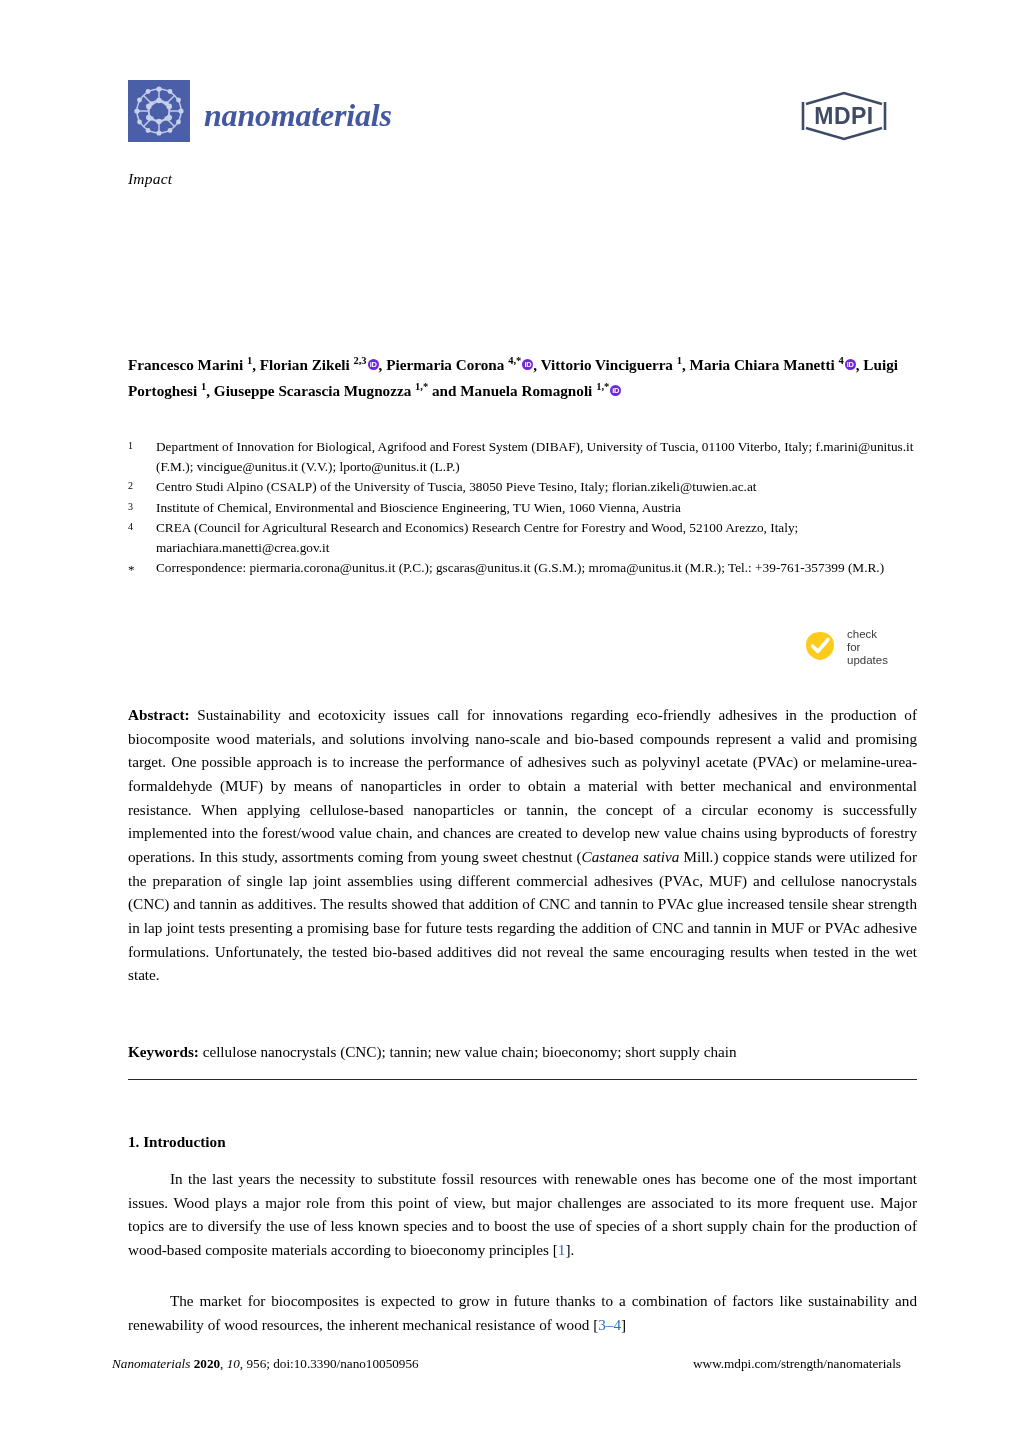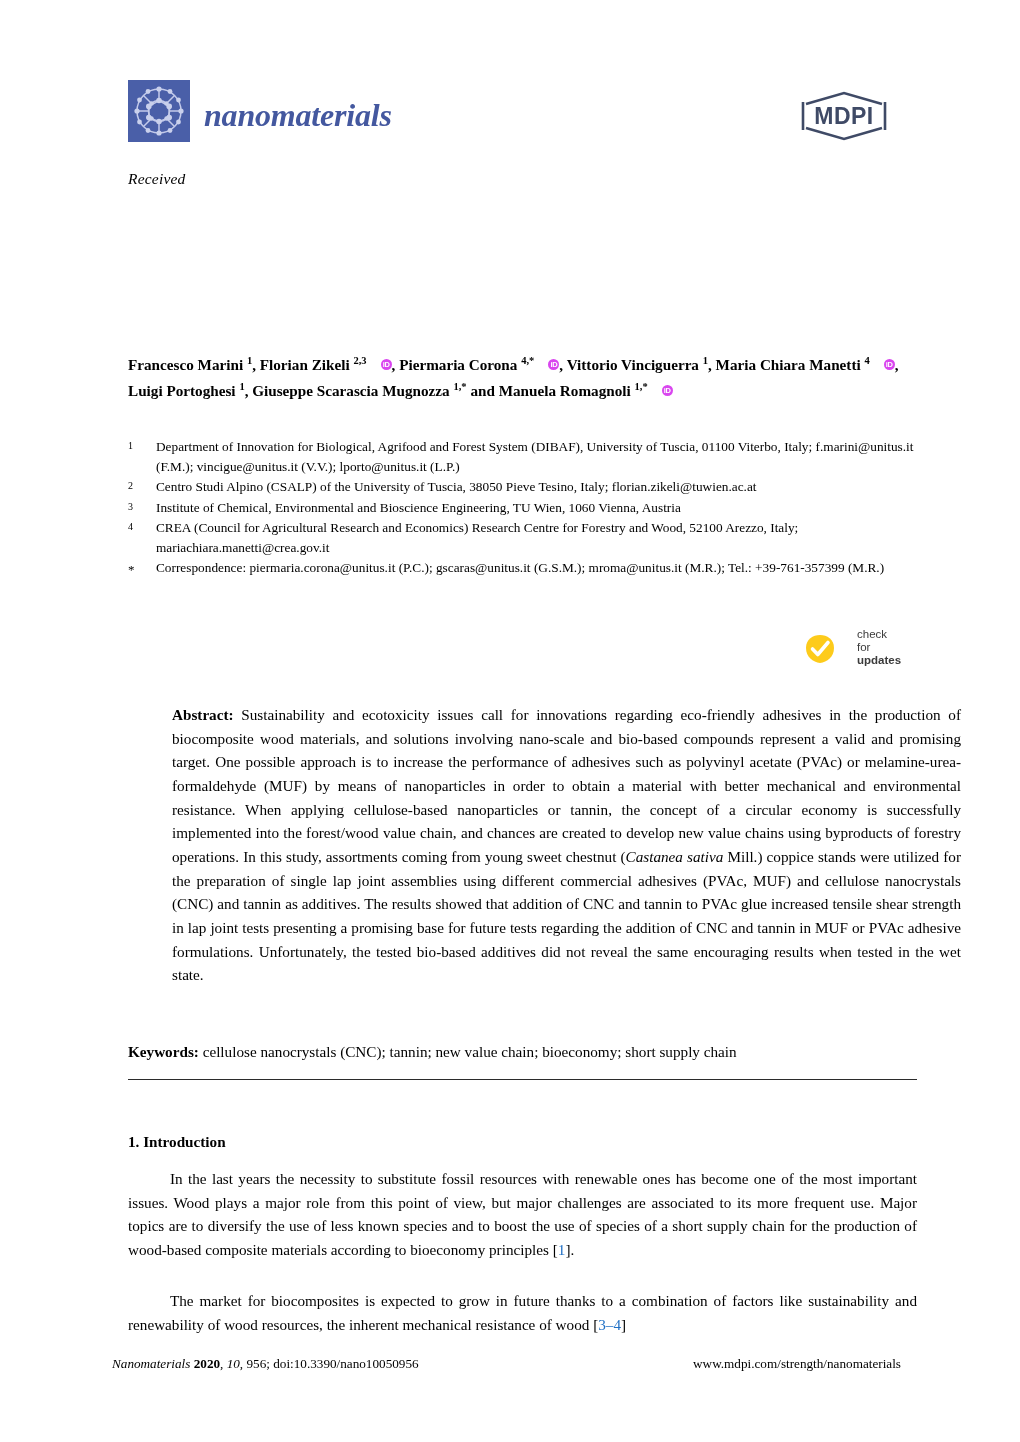--- a/index.html
+++ b/index.html
@@ -97,29 +97,29 @@
   .authors sup {
     font-weight: bold;
     font-size: 10.5px;
     vertical-align: super;
   }
   .orcid {
     display: inline-block;
     width: 11px;
     height: 11px;
     border-radius: 50%;
-    background: #d946ef;
+    background: #6d28d9;
     color: #ffffff;
     font-size: 7.5px;
     font-weight: bold;
     line-height: 11px;
     text-align: center;
     font-family: "Liberation Sans", sans-serif;
     vertical-align: 3px;
-    margin-left: 14px;
+    margin-left: 1px;
     letter-spacing: -0.3px;
   }
 
   
   .affiliations {
     position: absolute;
     left: 128px;
     top: 437px;
     width: 790px;
     font-size: 13.3px;
@@ -150,42 +150,41 @@
     position: absolute;
     left: 128px;
     top: 644px;
     font-size: 14.6px;
   }
   .crossmark {
     position: absolute;
     left: 805px;
     top: 628px;
     display: flex;
-    align-items: flex-end;
-    gap: 22px;
+    align-items: center;
+    gap: 12px;
   }
   .crossmark-text {
     font-family: "Liberation Sans", "DejaVu Sans", sans-serif;
     font-size: 11.5px;
     line-height: 1.15;
     color: #3b3b3b;
   }
-  .crossmark-text .cm-bold { font-weight: bold; }
+  .crossmark-text .cm-bold { font-weight: normal; }
 
   
   .abstract {
     position: absolute;
     left: 128px;
     top: 688px;
     width: 789px;
     font-size: 15.2px;
     line-height: 1.555;
     text-align: justify;
     text-justify: inter-word;
-    margin-left: 44px;
   }
   .abstract b { font-weight: bold; }
   .abstract i { font-style: italic; }
 
   
   .keywords {
     position: absolute;
     left: 128px;
     top: 1026px;
     width: 789px;
@@ -291,21 +290,21 @@
           <path d="M10 16 L48 5 L86 16"></path>
           <path d="M10 40 L48 51 L86 40"></path>
           <path d="M7 14 L7 42"></path>
           <path d="M89 14 L89 42"></path>
         </g>
         <text x="48" y="36" text-anchor="middle" font-family="'Liberation Sans', sans-serif" font-size="23" font-weight="bold" fill="#3f4a66" letter-spacing="0.5">MDPI</text>
       </svg>
     </div>
   </div>
 
-  <div class="article-type">Received</div>
+  <div class="article-type">Impact</div>
 
 
   <div class="authors" id="author-list"><span>Francesco Marini </span><sup>1</sup><span>, </span><span>Florian Zikeli </span><sup>2,3</sup><span class="orcid">iD</span><span>, </span><span>Piermaria Corona </span><sup>4,*</sup><span class="orcid">iD</span><span>, </span><span>Vittorio Vinciguerra </span><sup>1</sup><span>, </span><span>Maria Chiara Manetti </span><sup>4</sup><span class="orcid">iD</span><span>, </span><span>Luigi Portoghesi </span><sup>1</sup><span>, </span><span>Giuseppe Scarascia Mugnozza </span><sup>1,*</sup><span> and </span><span>Manuela Romagnoli </span><sup>1,*</sup><span class="orcid">iD</span></div>
 
   <div class="affiliations" id="affiliation-list">
       <div class="aff-row">
         <div class="aff-marker">1</div>
         <div class="aff-text">Department of Innovation for Biological, Agrifood and Forest System (DIBAF), University of Tuscia, 01100 Viterbo, Italy; f.marini@unitus.it (F.M.); vincigue@unitus.it (V.V.); lporto@unitus.it (L.P.)</div>
       </div>
       <div class="aff-row">

